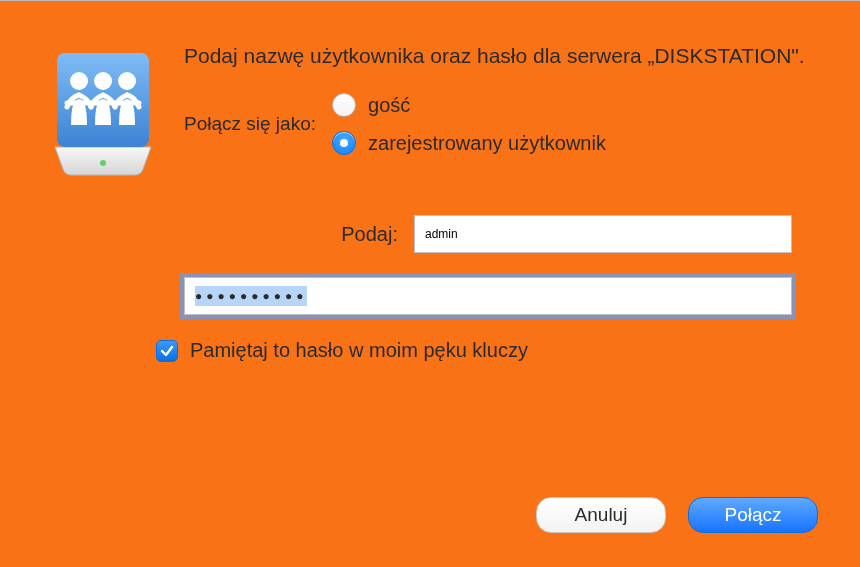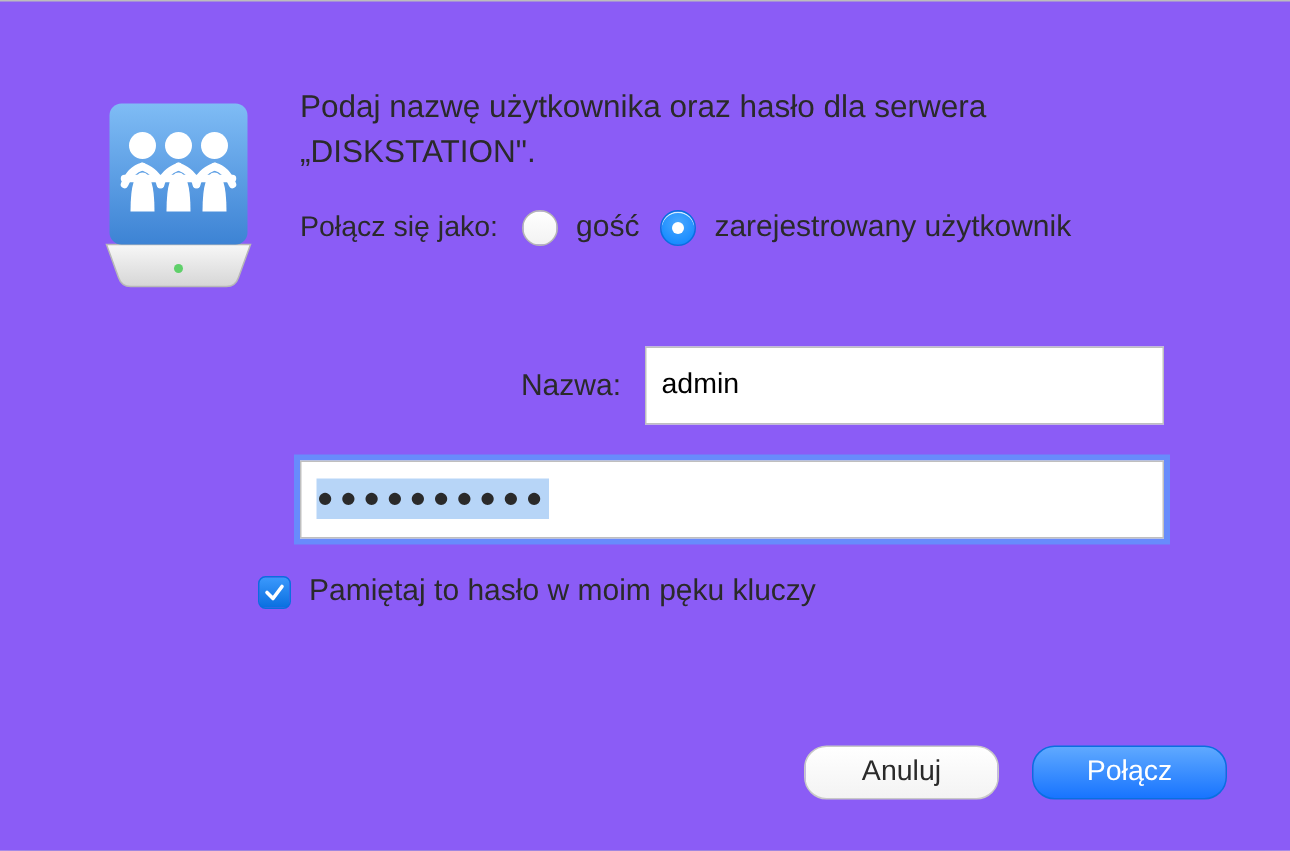--- a/index.html
+++ b/index.html
@@ -9,25 +9,25 @@
     height: 567px;
     background: #ececec;
     font-family: -apple-system, "Helvetica Neue", Helvetica, Arial, sans-serif;
     font-size: 20px;
     color: #2a2a2a;
     overflow: hidden;
   }
   .sheet {
     width: 860px;
     height: 567px;
-    background: #8b5cf6;
+    background: #f97316;
     border-top: 1px solid #bdbdbd;
     box-shadow: 0 18px 40px rgba(0,0,0,0.25);
     position: relative;
-    padding: 16px;
+    padding: 0;
   }
   .content {
     padding: 40px 48px 30px 48px;
   }
   .top-row {
     display: flex;
     align-items: flex-start;
     gap: 26px;
   }
   .icon-wrap {
@@ -47,21 +47,21 @@
     align-items: center;
     gap: 10px;
     margin-top: 22px;
   }
   .connect-as-label {
     font-size: 19px;
     padding-right: 6px;
   }
   .radios {
     display: inline-flex;
-    flex-direction: row;
+    flex-direction: column;
     gap: 14px;
   }
   .radio-line {
     display: flex;
     align-items: center;
     gap: 12px;
     font-size: 20px;
   }
   .radio {
     width: 24px; height: 24px;
@@ -95,22 +95,22 @@
     margin-bottom: 24px;
   }
   .field-label {
     width: 230px;
     text-align: right;
     padding-right: 16px;
     font-size: 20px;
   }
   .text-input {
     flex: 1;
-    height: 52px;
-    font-size: 19px;
+    height: 38px;
+    font-size: 12px;
     font-family: inherit;
     padding: 4px 10px;
     border: 1px solid #bfbfbf;
     background: #fff;
     outline: none;
   }
   .text-input.focused {
     border: 1px solid #bfbfbf;
     box-shadow: 0 0 0 4px rgba(90,160,255,0.7);
   }
@@ -229,21 +229,21 @@
               <span class="radio checked"></span>
               <span>zarejestrowany użytkownik</span>
             </label>
           </div>
         </div>
       </div>
     </div>
 
     <div class="form-area">
       <div class="field-row">
-        <div class="field-label">Nazwa:</div>
+        <div class="field-label">Podaj:</div>
         <input class="text-input" type="text" value="admin" style="">
       </div>
       <div class="field-row">
         <div class="text-input focused" style="display:flex;align-items:center;">
           <span class="password-dots"><span class="password-sel">●●●●●●●●●●</span></span>
         </div>
       </div>
     </div>
 
     <div class="check-row">

